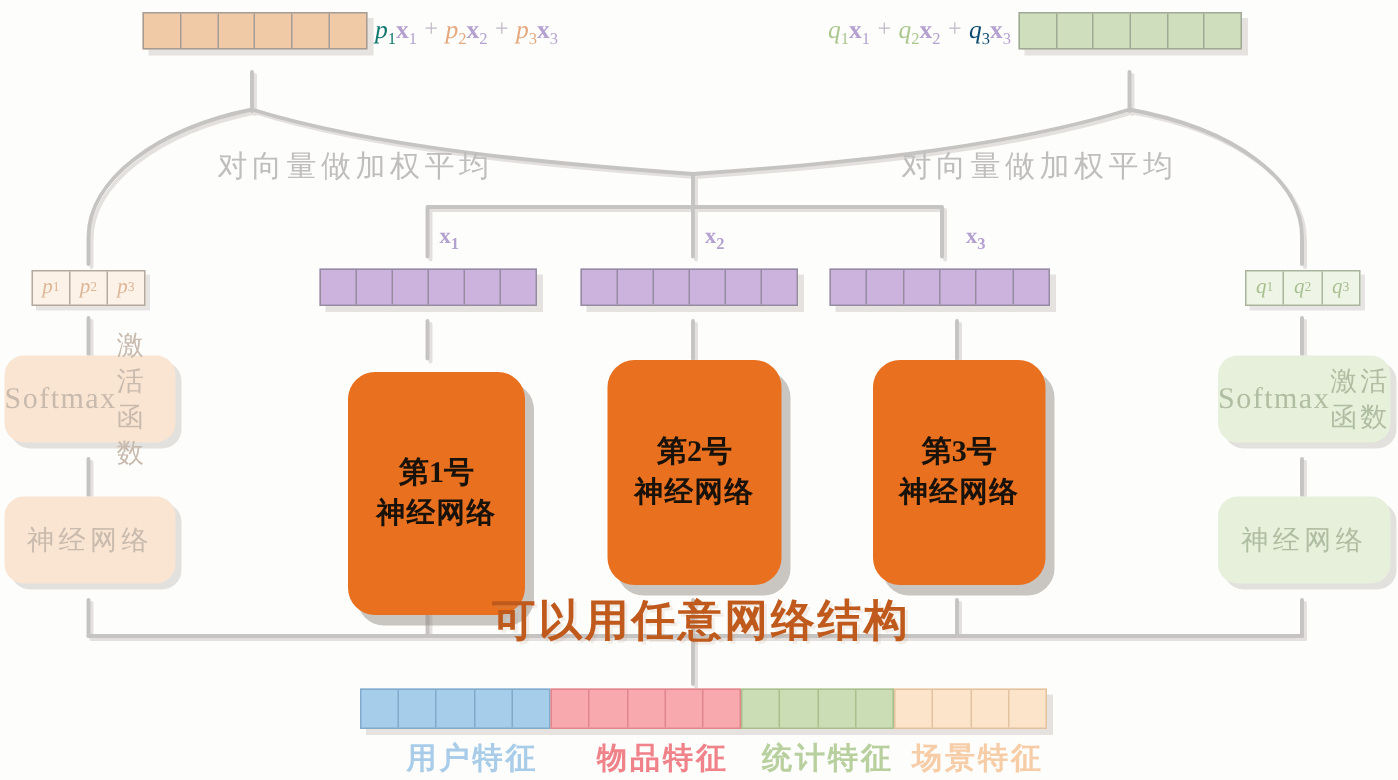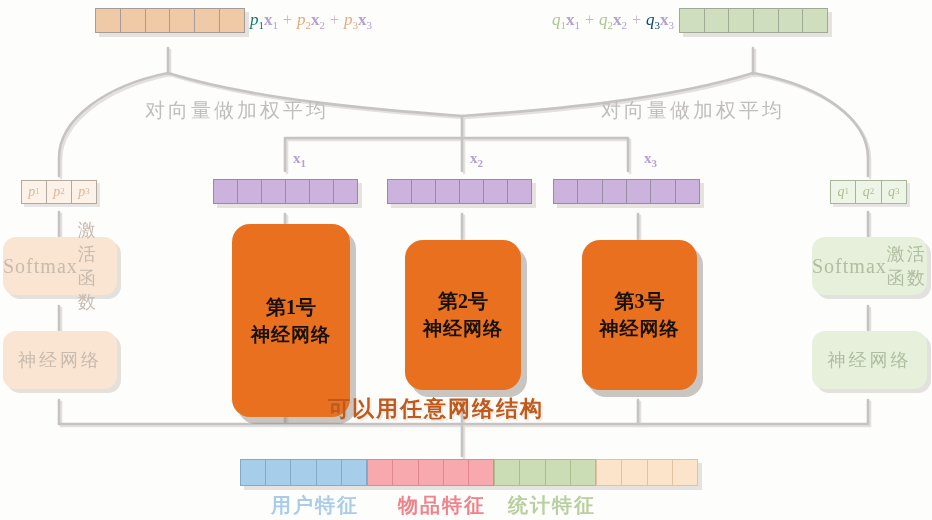--- a/index.html
+++ b/index.html
@@ -40,21 +40,21 @@
   
   .net{border-radius:18px;display:flex;flex-direction:column;align-items:center;
        justify-content:center;box-sizing:border-box;text-align:center;
        box-shadow:6px 7px 0 rgba(138,130,122,0.45);}
   .net .l1{font-size:20px;font-weight:700;line-height:27px;}
   .net .l2{font-size:19px;font-weight:700;line-height:27px;letter-spacing:1px;}
 
   
   .grayanno{font-size:20px;letter-spacing:3px;white-space:nowrap;}
 
-  .anynet{font-size:22px;font-weight:700;letter-spacing:2px;white-space:nowrap;
+  .anynet{font-size:29px;font-weight:700;letter-spacing:2px;white-space:nowrap;
           text-shadow:2px 2px 0 rgba(190,150,120,0.15);}
 
   
   .xlab{font-size:15px;font-weight:700;}
   .xlab sub{font-size:11px;}
 
   
   #input-bar{display:flex;box-shadow:4px 4px 0 rgba(168,159,150,0.28);}
   #input-bar .seg{display:flex;border:1.6px solid;box-sizing:border-box;}
   #input-bar .seg .cell{flex:1;}
@@ -221,21 +221,21 @@
   </div>
 
   <div class="abs sidebox" style="left: 812px; top: 237px; width: 115px; height: 58px; background: rgb(231, 240, 219); color: rgb(175, 189, 160);">
     <div class="l1">Softmax</div>
     <div class="l2">激活函数</div>
   </div>
   <div class="abs sidebox" style="left: 812px; top: 331px; width: 115px; height: 58px; background: rgb(231, 240, 219); color: rgb(175, 189, 160);">
     <div class="single">神经网络</div>
   </div>
 
-  <div class="abs net" style="left: 232px; top: 224px; width: 118px; height: 193px; background: rgb(232, 112, 31); color: rgb(24, 18, 11);">
+  <div class="abs net" style="left: 232px; top: 248px; width: 118px; height: 162px; background: rgb(232, 112, 31); color: rgb(24, 18, 11);">
     <div class="l1">第1号</div>
     <div class="l2">神经网络</div>
   </div>
   <div class="abs net" style="left: 405px; top: 240px; width: 116px; height: 150px; background: rgb(232, 112, 31); color: rgb(24, 18, 11);">
     <div class="l1">第2号</div>
     <div class="l2">神经网络</div>
   </div>
   <div class="abs net" style="left: 582px; top: 240px; width: 115px; height: 150px; background: rgb(232, 112, 31); color: rgb(24, 18, 11);">
     <div class="l1">第3号</div>
     <div class="l2">神经网络</div>
@@ -268,14 +268,15 @@
         <div class="cell"></div>
         <div class="cell" style="border-left: 1.5px solid rgb(227, 194, 159);"></div>
         <div class="cell" style="border-left: 1.5px solid rgb(227, 194, 159);"></div>
         <div class="cell" style="border-left: 1.5px solid rgb(227, 194, 159);"></div>
       </div>
     </div>
 
   <span class="abs inlabel" style="left: 303px; top: 492px; color: rgb(169, 205, 233);">用户特征</span>
   <span class="abs inlabel" style="left: 430px; top: 492px; color: rgb(240, 131, 138);">物品特征</span>
   <span class="abs inlabel" style="left: 540px; top: 492px; color: rgb(184, 208, 158);">统计特征</span>
+  <span class="abs inlabel" style="left: 640px; top: 492px; color: rgb(246, 205, 167);">场景特征</span>
 
 </div>
 
 </body></html>

